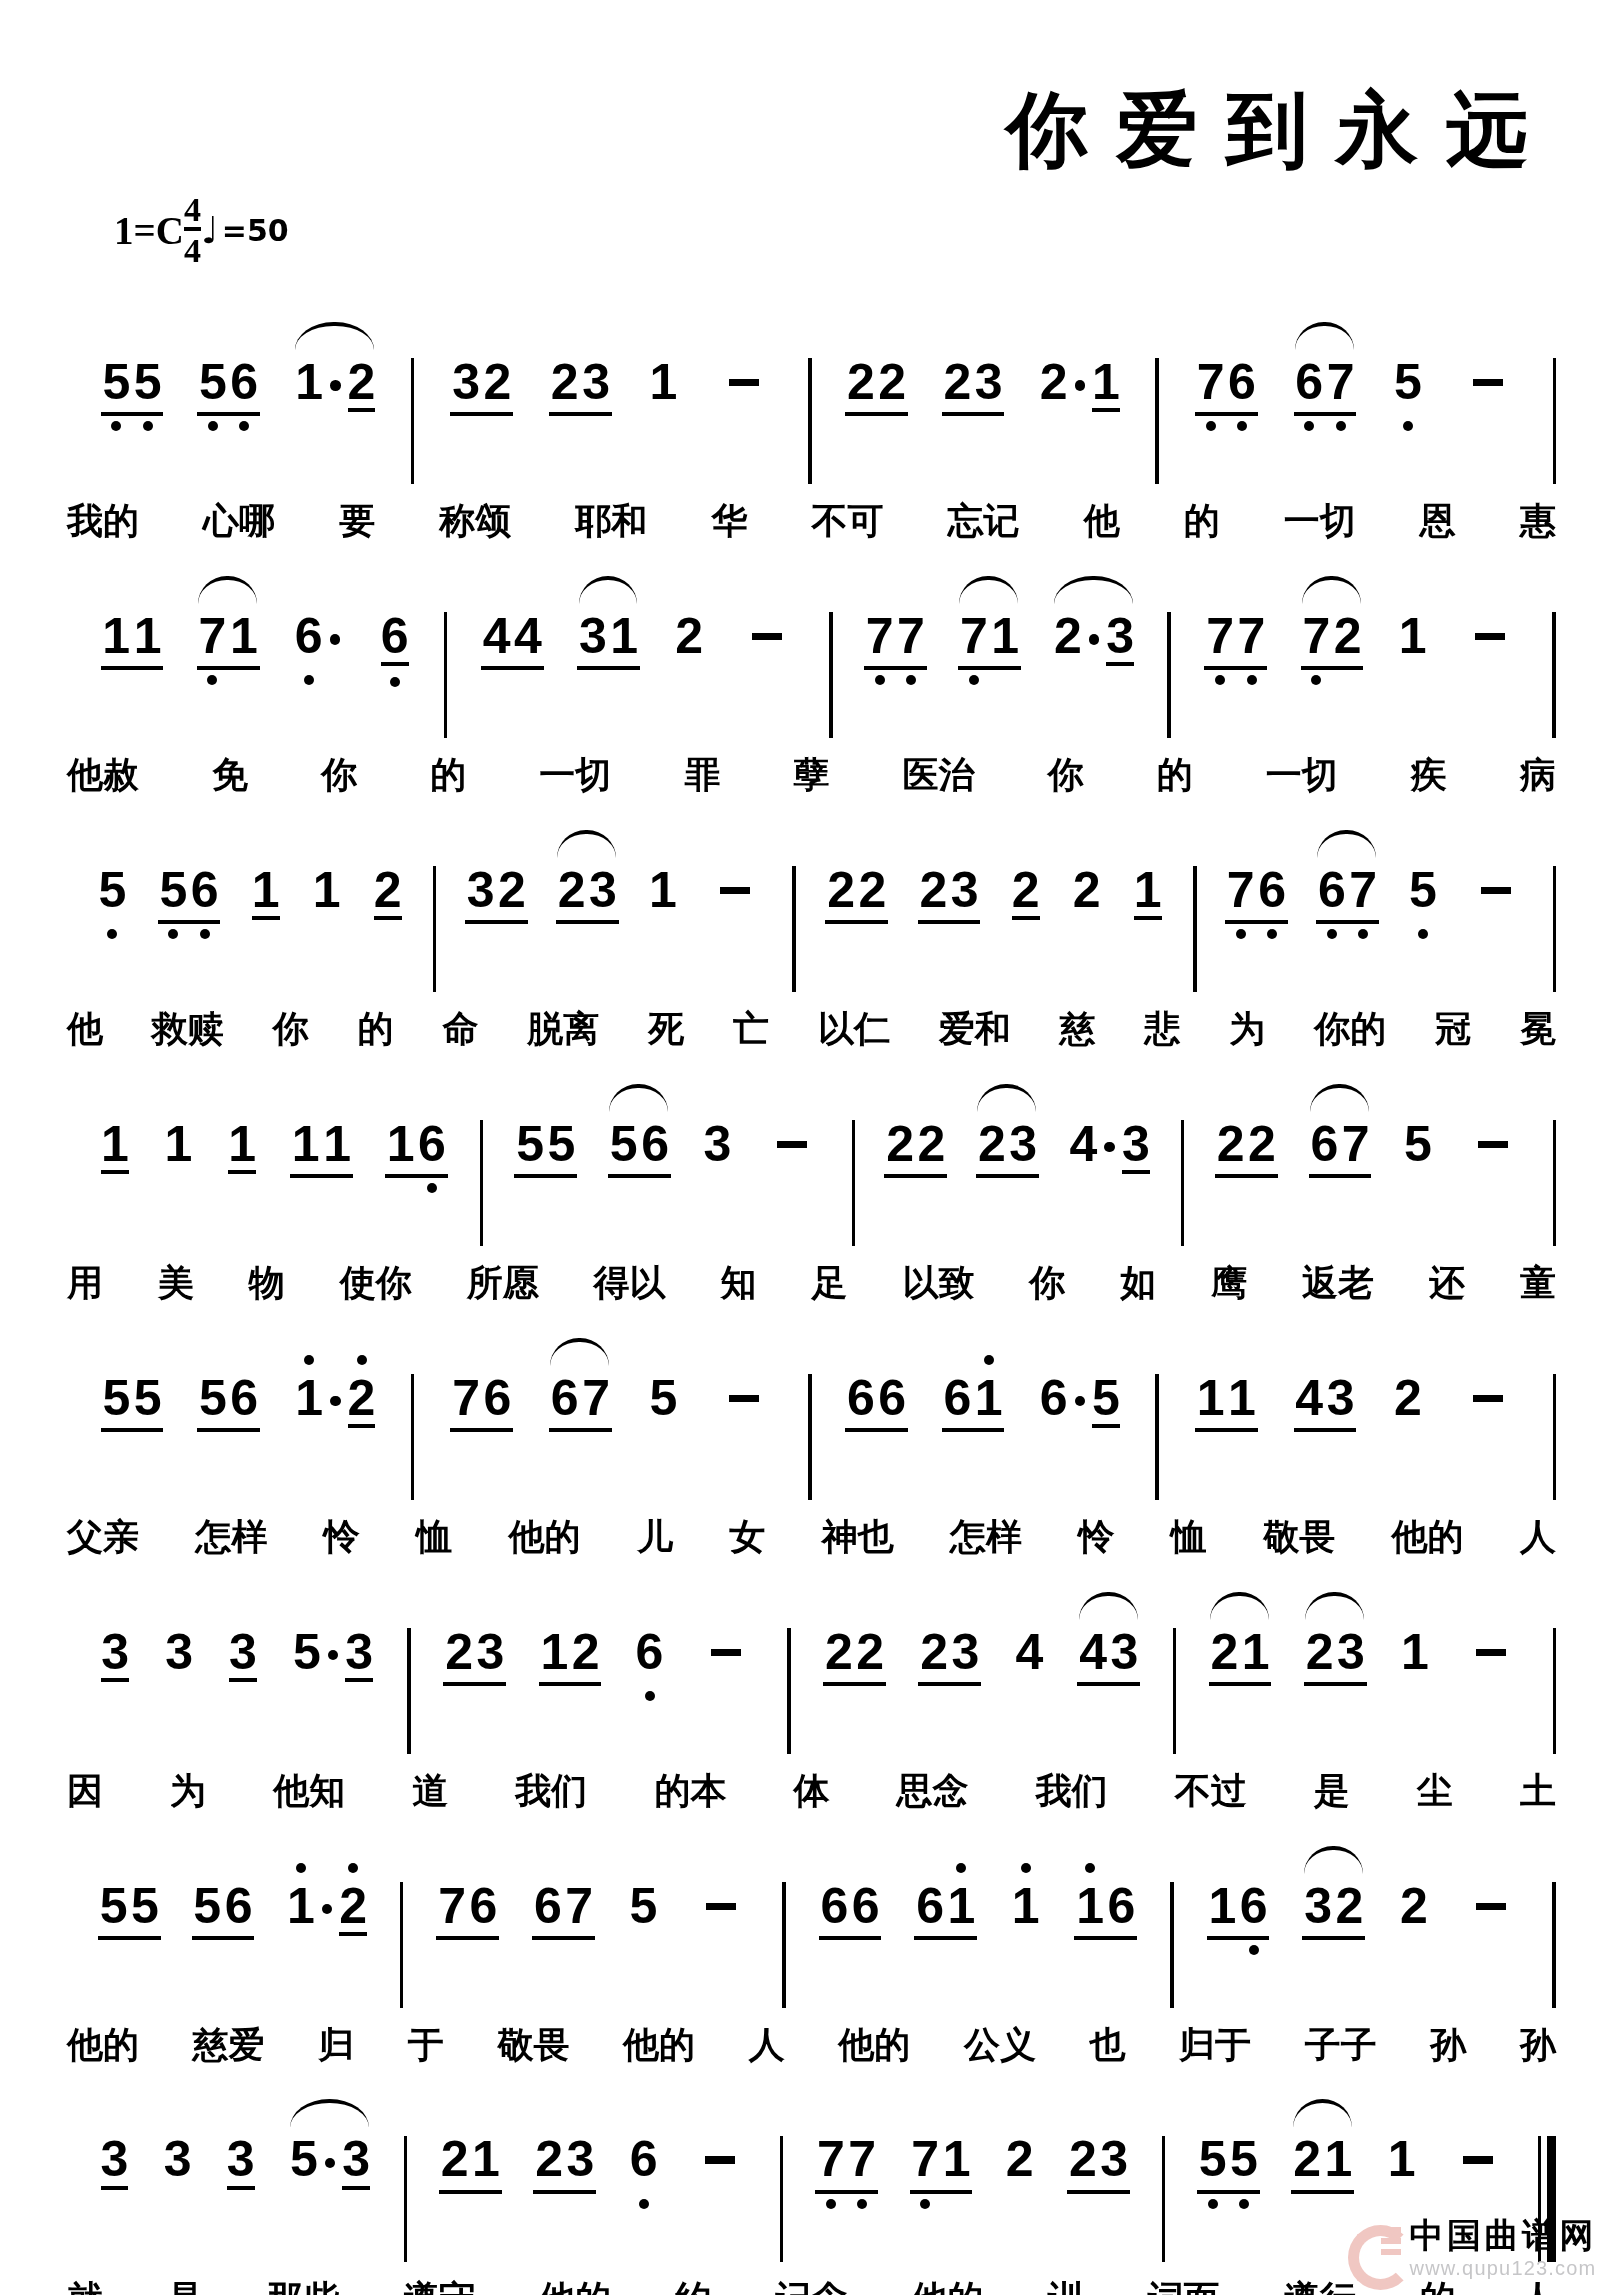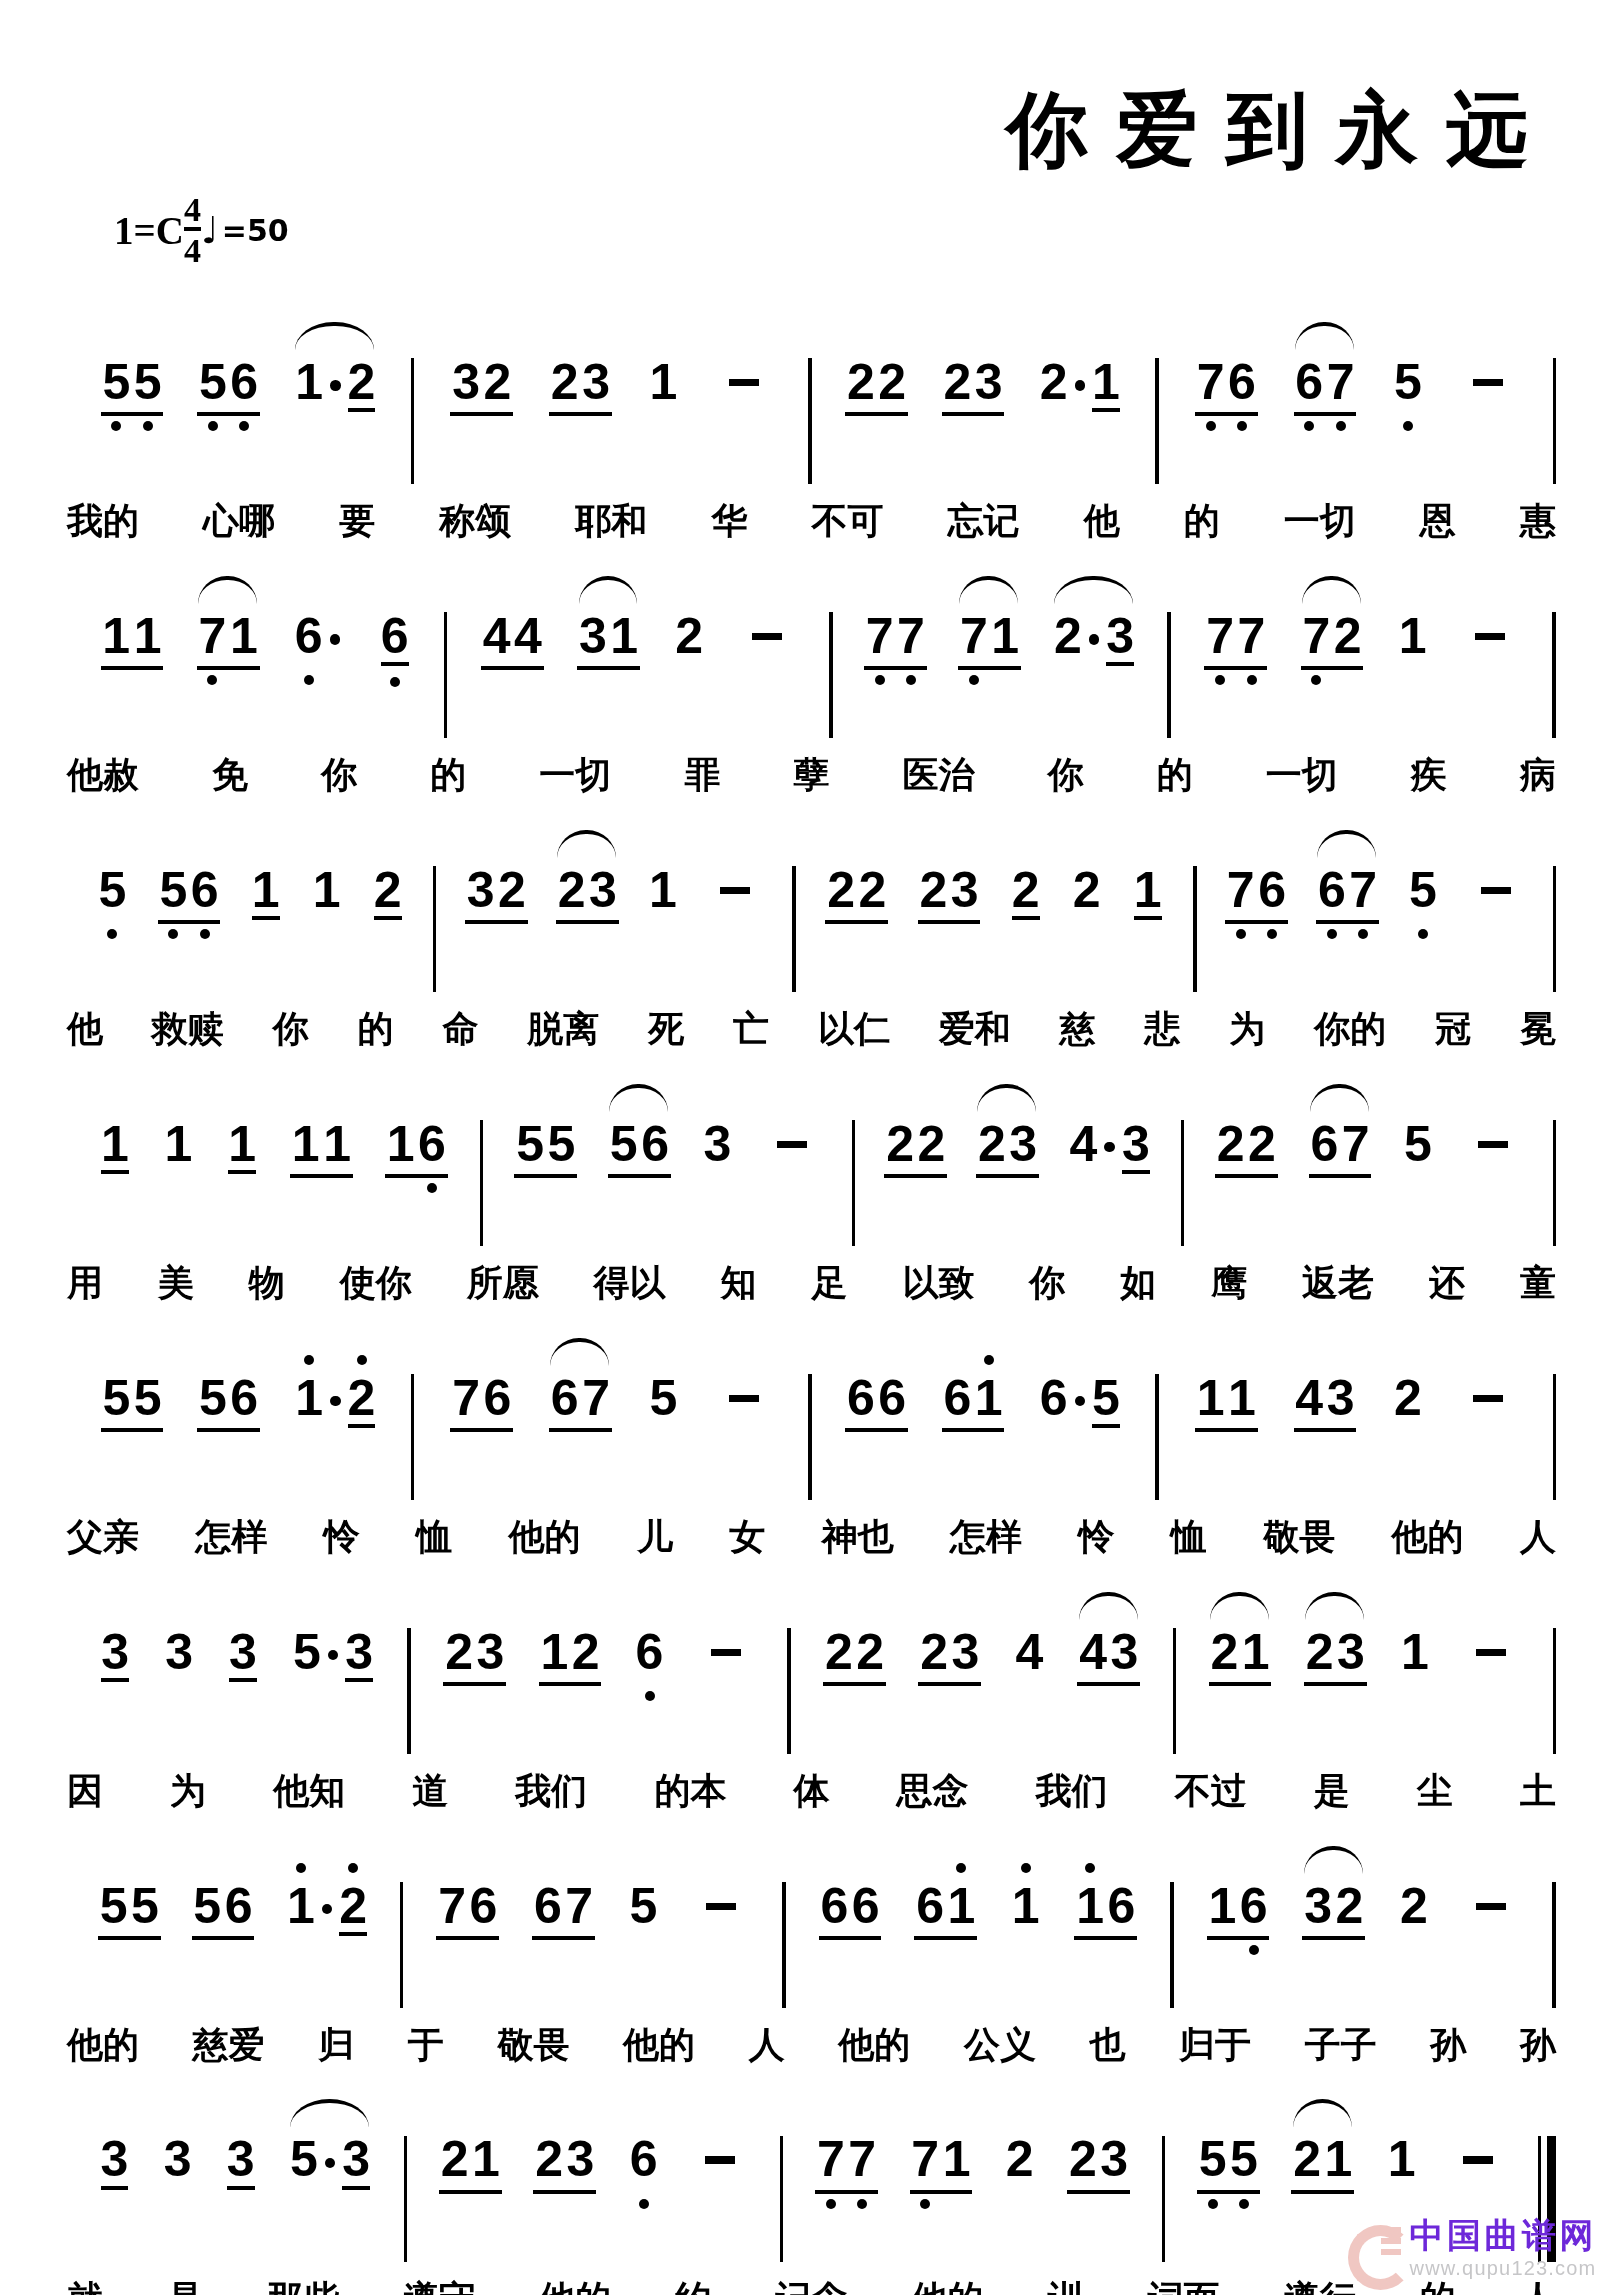--- a/index.html
+++ b/index.html
@@ -51,21 +51,21 @@
   .syl{white-space:nowrap;}
 
   
   .watermark{position:absolute;right:26px;bottom:17.5px;display:flex;align-items:flex-end;gap:8.2px;}
   .wm-logo{position:relative;width:53px;height:53px;flex:none;}
   .wm-ring{position:absolute;left:0;top:0;width:43px;height:43px;border:11.7px solid #f0c7c2;
            border-radius:50%;border-right-color:transparent;}
   .wm-lines{position:absolute;right:0;top:2.3px;display:flex;flex-direction:column;gap:5.3px;}
   .wm-lines span{display:block;width:20px;height:5.8px;background:#f0c7c2;}
   .wm-text{display:flex;flex-direction:column;align-items:flex-start;line-height:1;}
-  .wm-name{font-size:34px;font-weight:bold;color:#6d28d9;letter-spacing:3.5px;
+  .wm-name{font-size:34px;font-weight:bold;color:#000000;letter-spacing:3.5px;
            font-family:"Liberation Serif",serif;}
   .wm-url{font-size:20px;color:#c6c6c8;margin-top:4.7px;letter-spacing:1.2px;}
 </style>
 </head>
 <body>
 
 <div class="page">
   <div class="content">
     <div class="header">
       <div class="title">你爱到永远</div>

